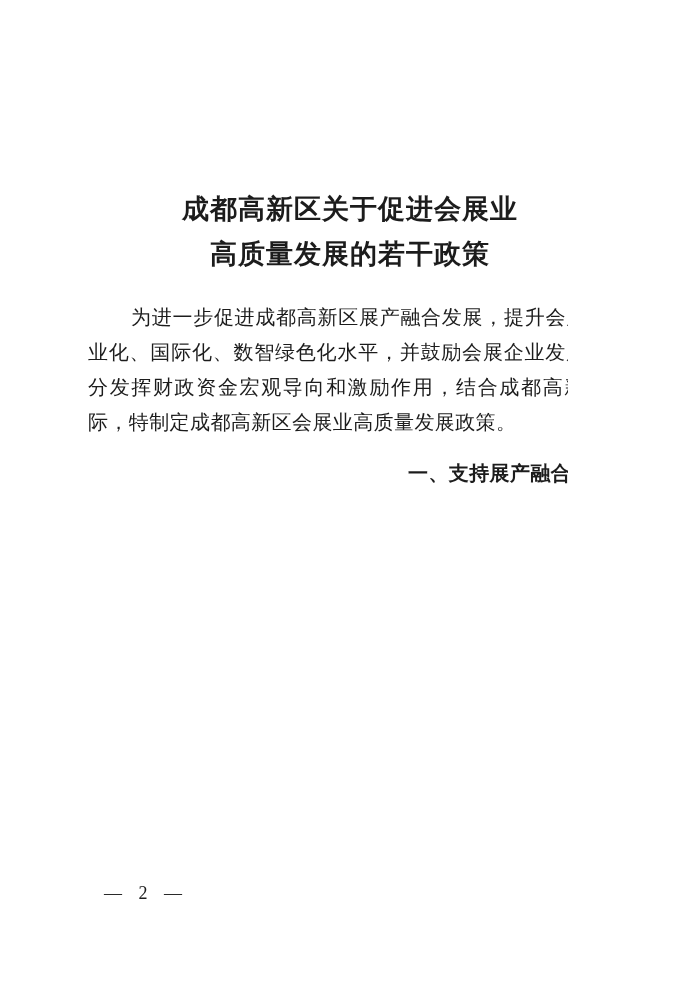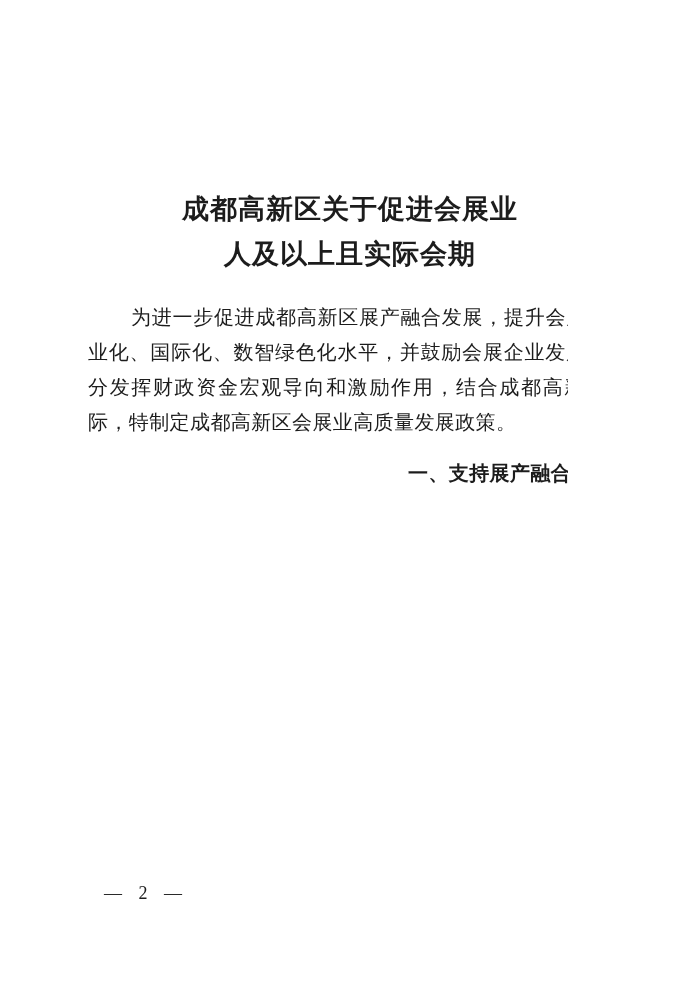--- a/index.html
+++ b/index.html
@@ -65,21 +65,21 @@
     color: var(--ink, #1c1c1c);
   }
 </style>
 </head>
 <body>
 
 <div class="page">
 
   <header class="doc-title">
     <div class="title-line">成都高新区关于促进会展业</div>
-    <div class="title-line">人及以上且实际会期</div>
+    <div class="title-line">高质量发展的若干政策</div>
   </header>
 
   <main class="content">
     <p class="para">为进一步促进成都高新区展产融合发展，提升会展业专业化、国际化、数智绿色化水平，并鼓励会展企业发展，充分发挥财政资金宏观导向和激励作用，结合成都高新区实际，特制定成都高新区会展业高质量发展政策。</p>
 
     <h2 class="heading">一、支持展产融合发展</h2>
 
 
   </main>
 

